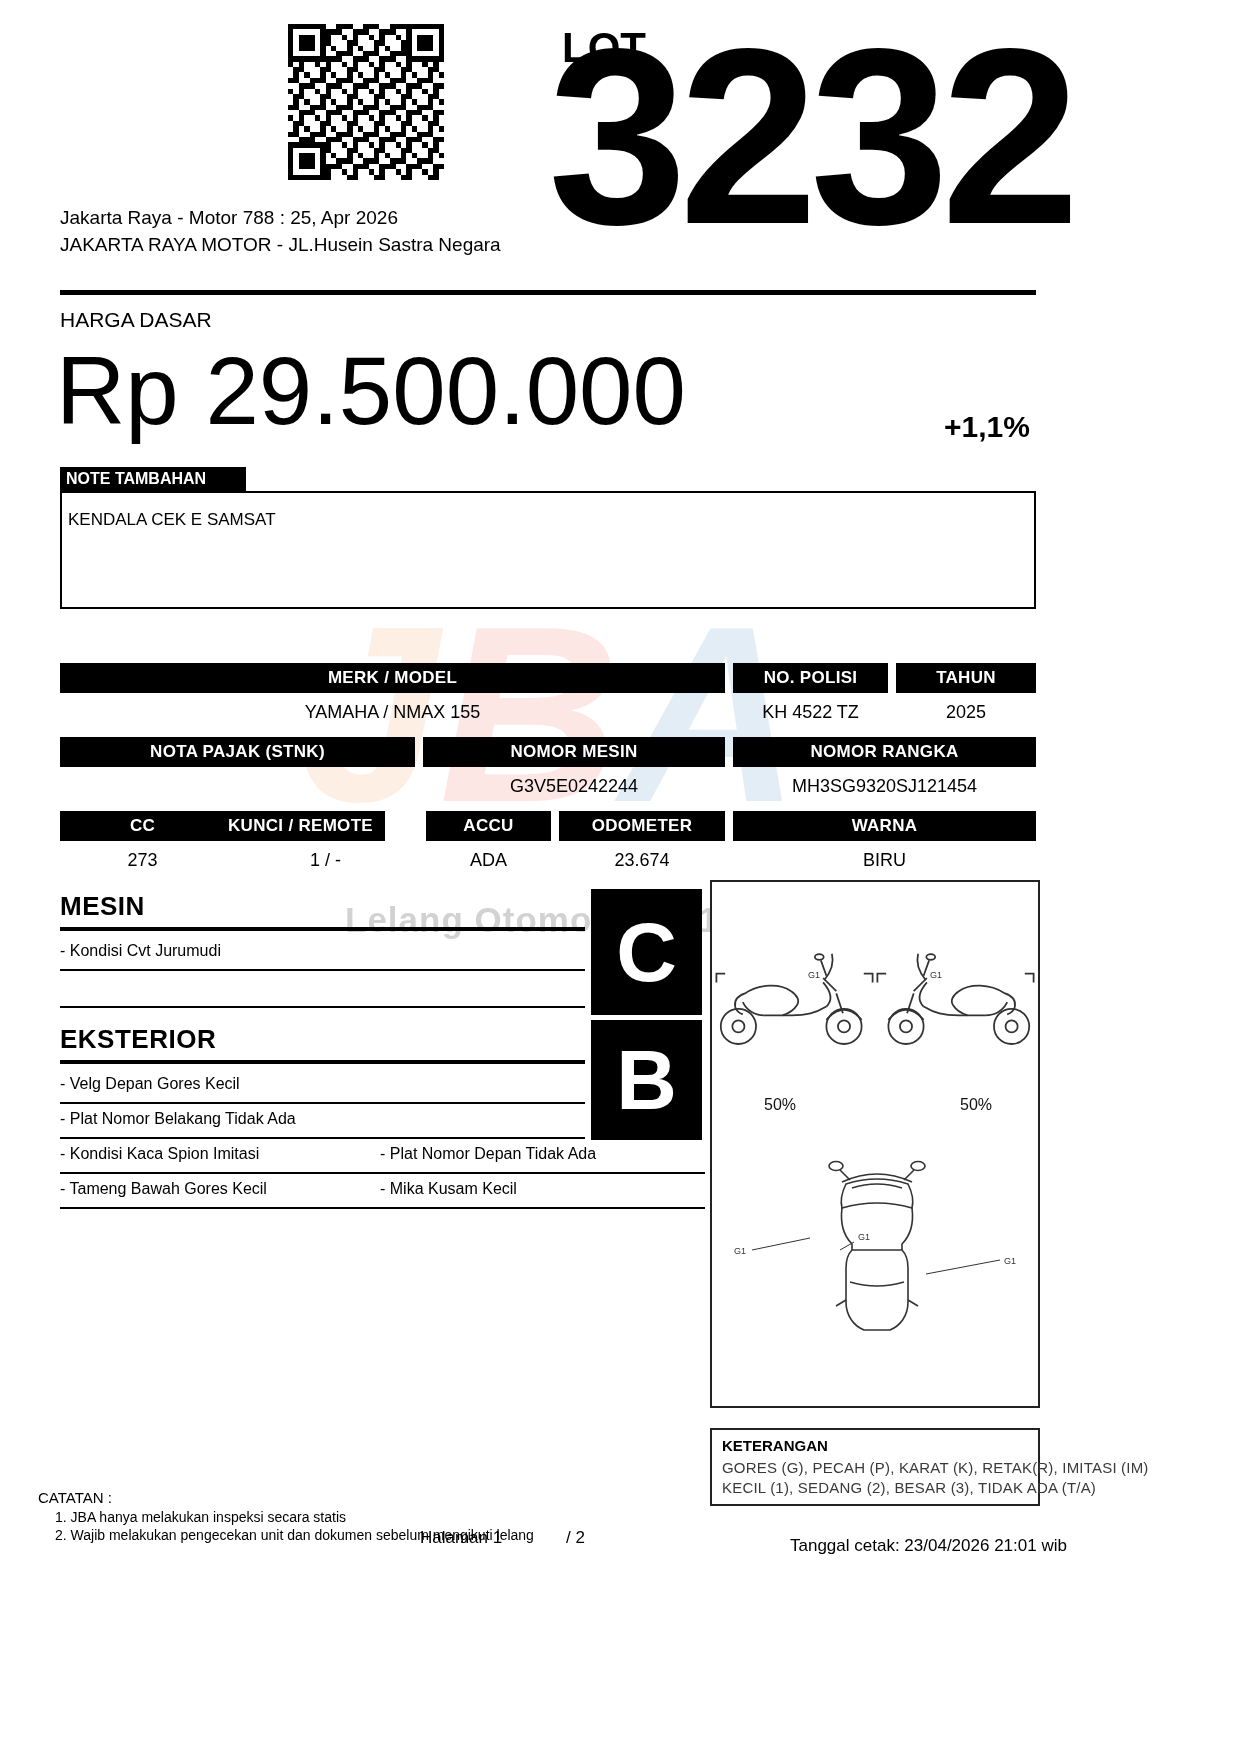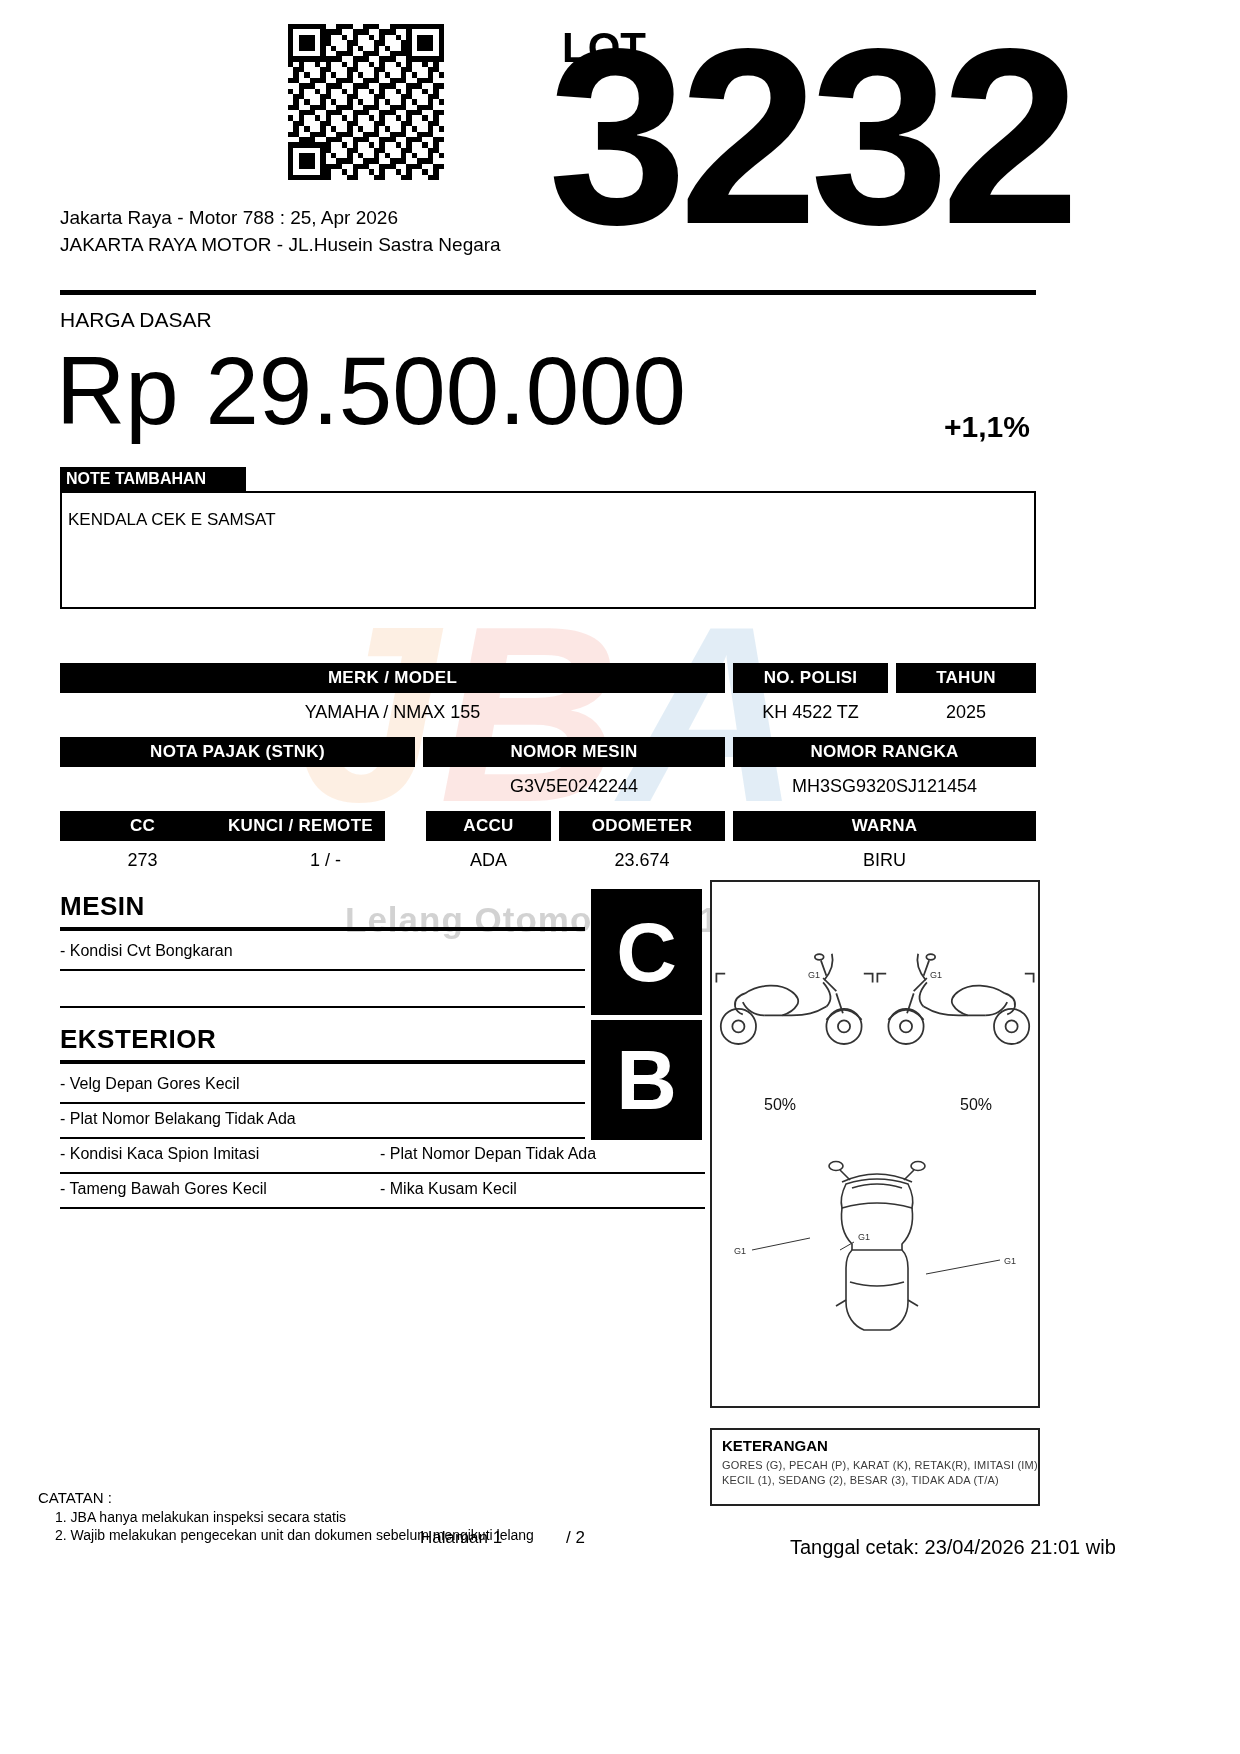--- a/index.html
+++ b/index.html
@@ -12,21 +12,21 @@
   .vcell{display:flex;align-items:center;justify-content:center;font-size:18px}
   .item{font-size:16px;white-space:nowrap}
   .gradebox{background:#000;color:#fff;display:flex;align-items:center;justify-content:center;
             font-size:84px;font-weight:700}
   .qr{display:grid;grid-template-rows:repeat(29,1fr);grid-template-columns:repeat(29,1fr);background:#fff}
   .qr i{background:#000;display:block}
   .secTitle{font-size:26px;font-weight:700;letter-spacing:.5px}
   .wm{pointer-events:none}
   svg text{font-family:"Liberation Sans",sans-serif}
   .box{border:2px solid #000}
-  .kt{font-size:11px;color:#3a3a3a;letter-spacing:.2px;white-space:nowrap}
+  .kt{font-size:15px;color:#3a3a3a;letter-spacing:.2px;white-space:nowrap}
 </style>
 </head>
 <body>
 
 <div class="page">
 
   <div class="abs wm" style="left:300px;top:590px;font-size:250px;font-weight:800;font-style:italic;opacity:.12;line-height:1;z-index:0">
     <span style="color:#f58220">J</span><span style="color:#e8412c">B</span><span style="color:#1b75bb">A</span>
   </div>
   <div class="abs wm" style="left:345px;top:900px;font-size:35px;font-weight:700;color:#9c9c9c;opacity:.45;letter-spacing:1px;z-index:0">Lelang Otomotif No.1</div>
@@ -509,21 +509,21 @@
   <div class="abs hcell" style="left:559px;top:811px;width:166px;height:30px;z-index:1">ODOMETER</div>
   <div class="abs hcell" style="left:733px;top:811px;width:303px;height:30px;z-index:1">WARNA</div>
   <div class="abs vcell" style="left:60px;top:843px;width:165px;height:34px;z-index:1">273</div>
   <div class="abs vcell" style="left:233px;top:843px;width:185px;height:34px;z-index:1">1 / -</div>
   <div class="abs vcell" style="left:426px;top:843px;width:125px;height:34px;z-index:1">ADA</div>
   <div class="abs vcell" style="left:559px;top:843px;width:166px;height:34px;z-index:1">23.674</div>
   <div class="abs vcell" style="left:733px;top:843px;width:303px;height:34px;z-index:1">BIRU</div>
 
   <div class="abs secTitle" style="left:60px;top:891px;z-index:1">MESIN</div>
   <div class="abs rule" style="left:60px;top:927px;width:525px;height:4px;z-index:1"></div>
-  <div class="abs item" style="left:60px;top:942px;z-index:1">- Kondisi Cvt Bongkaran</div>
+  <div class="abs item" style="left:60px;top:942px;z-index:1">- Kondisi Cvt Jurumudi</div>
   <div class="abs rule" style="left:60px;top:969px;width:525px;height:2px;z-index:1"></div>
   <div class="abs item" style="left:60px;top:979px;z-index:1"></div>
   <div class="abs rule" style="left:60px;top:1006px;width:525px;height:2px;z-index:1"></div>
   <div class="abs gradebox" style="left:591px;top:889px;width:111px;height:126px;z-index:1">
     <span>C</span>
   </div>
 
   <div class="abs secTitle" style="left:60px;top:1024px;z-index:1">EKSTERIOR</div>
   <div class="abs rule" style="left:60px;top:1060px;width:525px;height:4px;z-index:1"></div>
   <div class="abs gradebox" style="left:591px;top:1020px;width:111px;height:120px;z-index:1">
@@ -608,15 +608,15 @@
     <div class="kt" style="margin-top:5px">GORES (G), PECAH (P), KARAT (K), RETAK(R), IMITASI (IM)</div>
     <div class="kt" style="margin-top:3px">KECIL (1), SEDANG (2), BESAR (3), TIDAK ADA (T/A)</div>
   </div>
 
   <div class="abs" style="left:38px;top:1489px;font-size:15px;z-index:1">CATATAN :</div>
   <div class="abs" style="left:55px;top:1509px;font-size:14px;z-index:1">1. JBA hanya melakukan inspeksi secara statis</div>
   <div class="abs" style="left:55px;top:1527px;font-size:14px;z-index:1">2. Wajib melakukan pengecekan unit dan dokumen sebelum mengikuti lelang</div>
 
   <div class="abs" style="left:420px;top:1528px;font-size:17px;z-index:1">Halaman 1</div>
   <div class="abs" style="left:566px;top:1528px;font-size:17px;z-index:1">/ 2</div>
-  <div class="abs" style="left:790px;top:1536px;font-size:20px;z-index:1">Tanggal cetak: 23/04/2026 21:01 wib</div>
+  <div class="abs" style="left:790px;top:1536px;font-size:17px;z-index:1">Tanggal cetak: 23/04/2026 21:01 wib</div>
 
 </div>
 
 </body></html>

